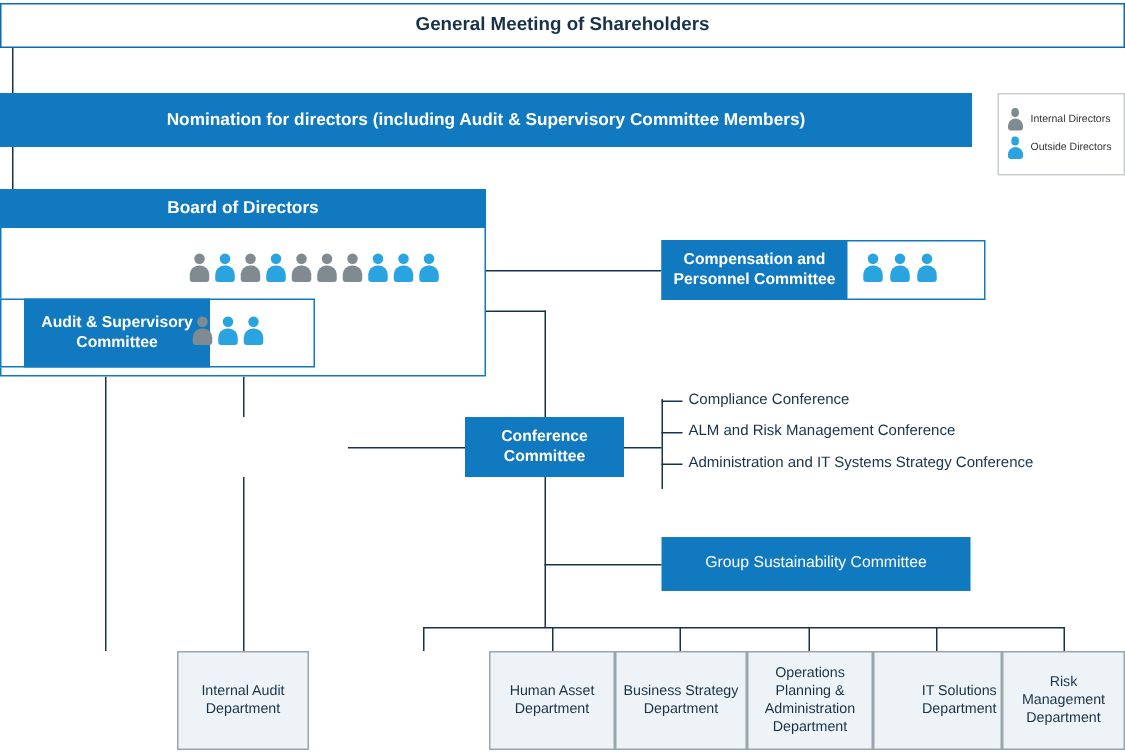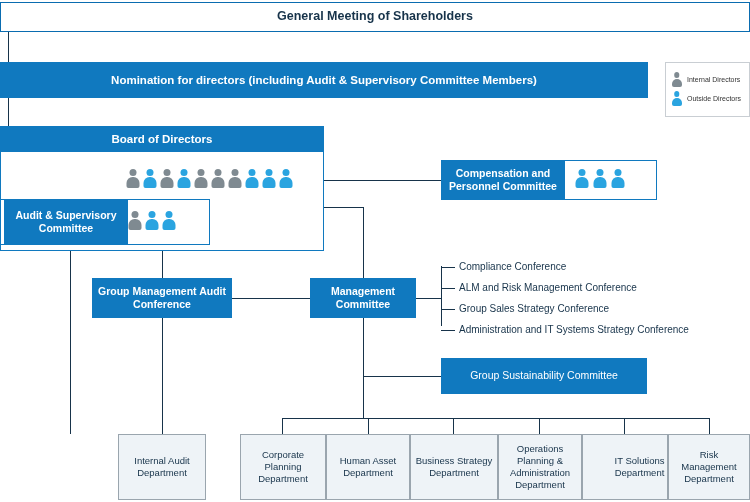--- a/index.html
+++ b/index.html
@@ -65,21 +65,21 @@
   
   .audit-wrap {
     position: absolute;
     left: 0; top: 199px; width: 210px; height: 46px;
     border: 1px solid #1079bf;
     background: #ffffff;
     box-sizing: border-box;
   }
   .audit-label {
     position: absolute;
-    left: 4px; top: 199px; width: 124px; height: 46px;
+    left: 16px; top: 199px; width: 124px; height: 46px;
     background: #1079bf;
     color: #fff;
     font-size: 10.5px;
     font-weight: bold;
   }
   .audit-people {
     position: absolute;
     left: 128px; top: 210px;
     display: flex;
     gap: 3px;
@@ -332,34 +332,31 @@
     <span class="person outer">
         <span class="head"></span>
         <span class="body"></span>
       </span>
     <span class="person outer">
         <span class="head"></span>
         <span class="body"></span>
       </span>
   </div>
 
-  <div class="box gmac">Group Management Audit Conference</div>
-
-  <div class="box mgmt">Management Committee</div>
+
+  <div class="box mgmt">Conference Committee</div>
 
   <div class="conf-list">
     <div class="conf-item">Compliance Conference</div>
     <div class="conf-item">ALM and Risk Management Conference</div>
-    <div class="conf-item">Group Sales Strategy Conference</div>
     <div class="conf-item">Administration and IT Systems Strategy Conference</div>
   </div>
 
   <div class="box sustain">Group Sustainability Committee</div>
 
   <div class="box dept" style="left:118px; width:88px;">Internal Audit Department</div>
-  <div class="box dept" style="left:240px; width:86px;">Corporate Planning Department</div>
   <div class="box dept" style="left:326px; width:84px;">Human Asset Department</div>
   <div class="box dept" style="left:410px; width:88px;">Business Strategy Department</div>
   <div class="box dept" style="left:498px; width:84px;">Operations Planning &amp; Administration Department</div>
   <div class="box dept" style="left:582px; width:86px;padding-left:31px;">IT Solutions Department</div>
   <div class="box dept" style="left:668px; width:82px;">Risk Management Department</div>
 
 </div>
 
 </body></html>

